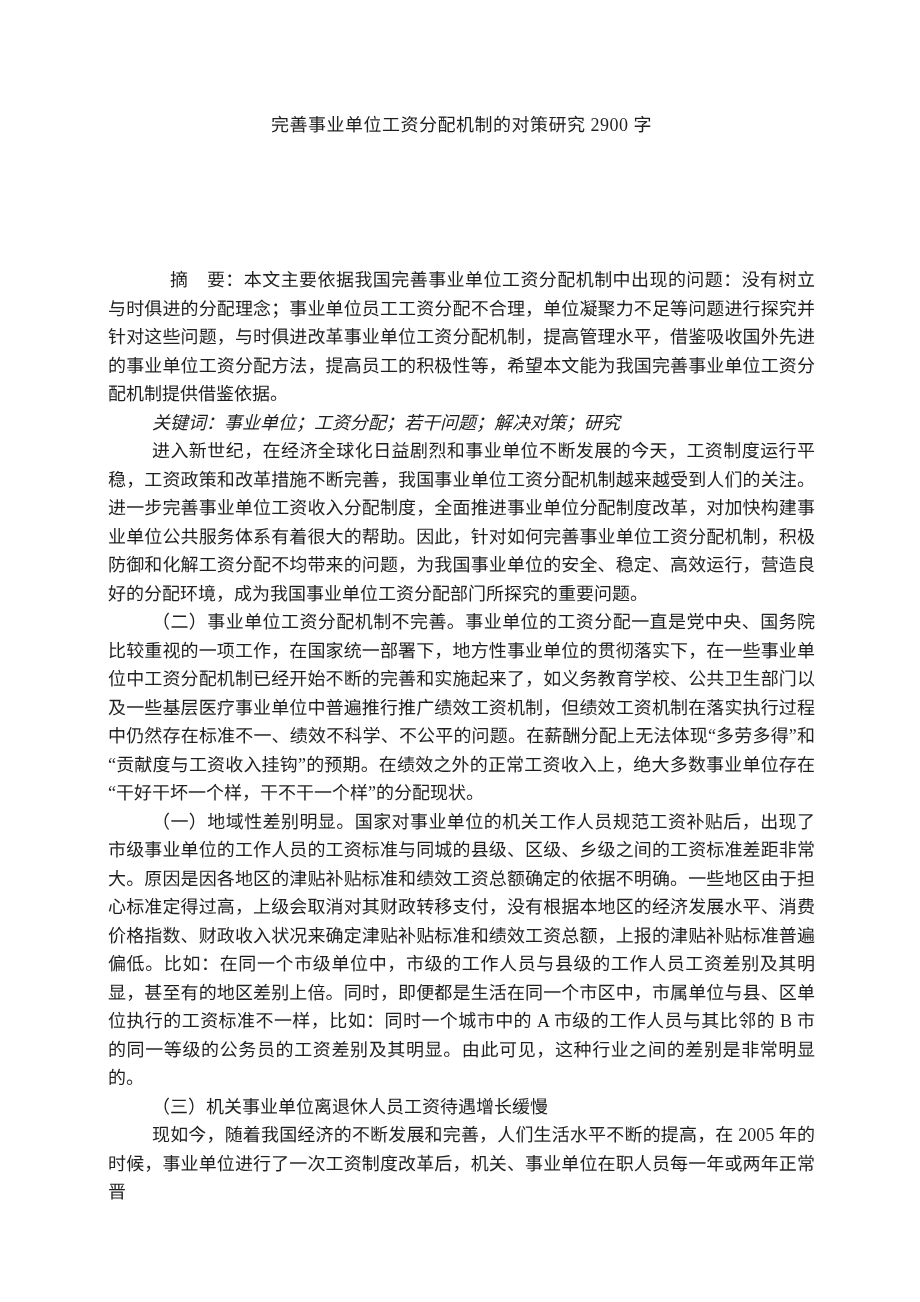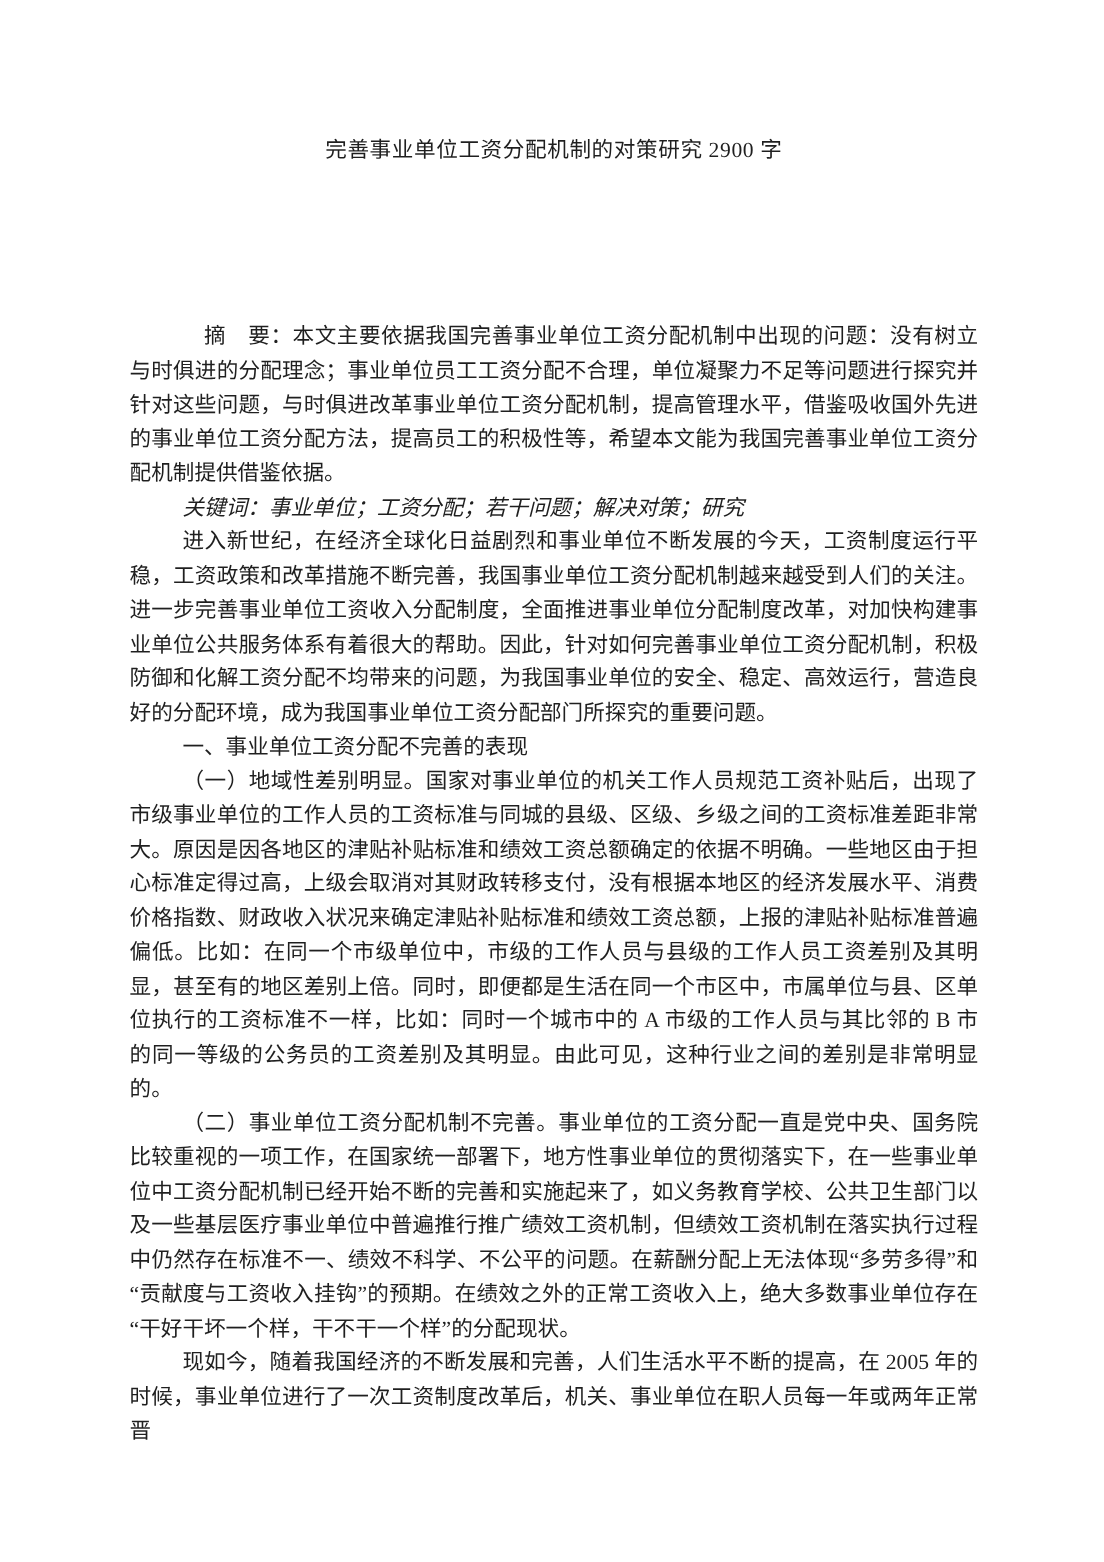--- a/index.html
+++ b/index.html
@@ -47,21 +47,21 @@
 
 <div class="page">
   <h1 class="doc-title">完善事业单位工资分配机制的对策研究 2900 字</h1>
 
   <p class="doc-para para-abstract">摘　要：本文主要依据我国完善事业单位工资分配机制中出现的问题：没有树立与时俱进的分配理念；事业单位员工工资分配不合理，单位凝聚力不足等问题进行探究并针对这些问题，与时俱进改革事业单位工资分配机制，提高管理水平，借鉴吸收国外先进的事业单位工资分配方法，提高员工的积极性等，希望本文能为我国完善事业单位工资分配机制提供借鉴依据。</p>
 
   <p class="doc-para para-keywords">关键词：事业单位；工资分配；若干问题；解决对策；研究</p>
 
   <p class="doc-para para-body">进入新世纪，在经济全球化日益剧烈和事业单位不断发展的今天，工资制度运行平稳，工资政策和改革措施不断完善，我国事业单位工资分配机制越来越受到人们的关注。进一步完善事业单位工资收入分配制度，全面推进事业单位分配制度改革，对加快构建事业单位公共服务体系有着很大的帮助。因此，针对如何完善事业单位工资分配机制，积极防御和化解工资分配不均带来的问题，为我国事业单位的安全、稳定、高效运行，营造良好的分配环境，成为我国事业单位工资分配部门所探究的重要问题。</p>
 
-  <p class="doc-para para-heading">一、事业单位工资分配不完善的表现</p>
+
+  <p class="doc-para para-body">（二）事业单位工资分配机制不完善。事业单位的工资分配一直是党中央、国务院比较重视的一项工作，在国家统一部署下，地方性事业单位的贯彻落实下，在一些事业单位中工资分配机制已经开始不断的完善和实施起来了，如义务教育学校、公共卫生部门以及一些基层医疗事业单位中普遍推行推广绩效工资机制，但绩效工资机制在落实执行过程中仍然存在标准不一、绩效不科学、不公平的问题。在薪酬分配上无法体现“多劳多得”和“贡献度与工资收入挂钩”的预期。在绩效之外的正常工资收入上，绝大多数事业单位存在“干好干坏一个样，干不干一个样”的分配现状。</p>
 
   <p class="doc-para para-body">（一）地域性差别明显。国家对事业单位的机关工作人员规范工资补贴后，出现了市级事业单位的工作人员的工资标准与同城的县级、区级、乡级之间的工资标准差距非常大。原因是因各地区的津贴补贴标准和绩效工资总额确定的依据不明确。一些地区由于担心标准定得过高，上级会取消对其财政转移支付，没有根据本地区的经济发展水平、消费价格指数、财政收入状况来确定津贴补贴标准和绩效工资总额，上报的津贴补贴标准普遍偏低。比如：在同一个市级单位中，市级的工作人员与县级的工作人员工资差别及其明显，甚至有的地区差别上倍。同时，即便都是生活在同一个市区中，市属单位与县、区单位执行的工资标准不一样，比如：同时一个城市中的 A 市级的工作人员与其比邻的 B 市的同一等级的公务员的工资差别及其明显。由此可见，这种行业之间的差别是非常明显的。</p>
 
-  <p class="doc-para para-body">（二）事业单位工资分配机制不完善。事业单位的工资分配一直是党中央、国务院比较重视的一项工作，在国家统一部署下，地方性事业单位的贯彻落实下，在一些事业单位中工资分配机制已经开始不断的完善和实施起来了，如义务教育学校、公共卫生部门以及一些基层医疗事业单位中普遍推行推广绩效工资机制，但绩效工资机制在落实执行过程中仍然存在标准不一、绩效不科学、不公平的问题。在薪酬分配上无法体现“多劳多得”和“贡献度与工资收入挂钩”的预期。在绩效之外的正常工资收入上，绝大多数事业单位存在“干好干坏一个样，干不干一个样”的分配现状。</p>
-
+  <p class="doc-para para-heading">（三）机关事业单位离退休人员工资待遇增长缓慢</p>
 
   <p class="doc-para para-body">现如今，随着我国经济的不断发展和完善，人们生活水平不断的提高，在 2005 年的时候，事业单位进行了一次工资制度改革后，机关、事业单位在职人员每一年或两年正常晋</p>
 </div>
 
 </body></html>

